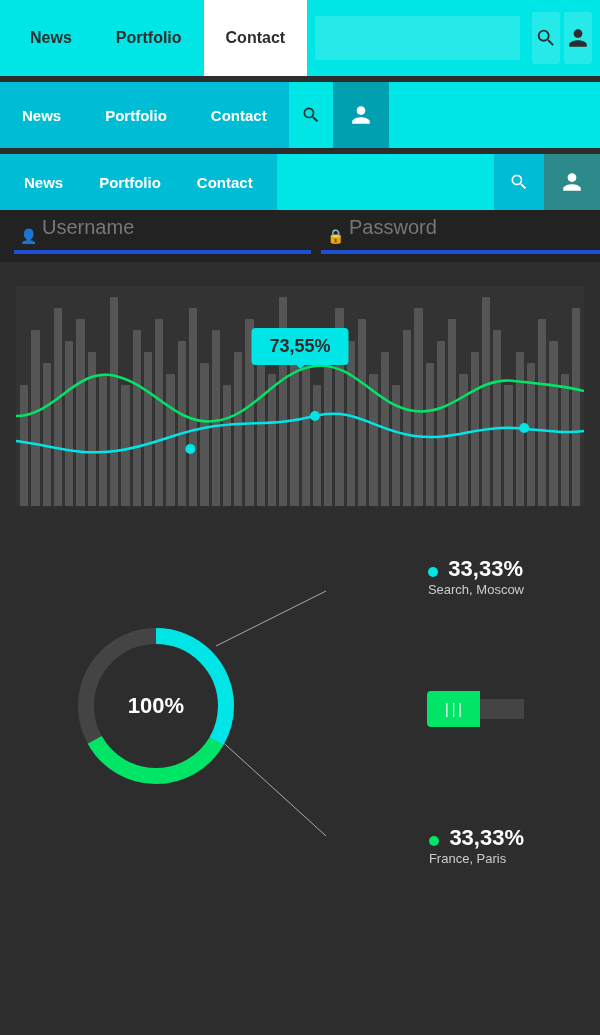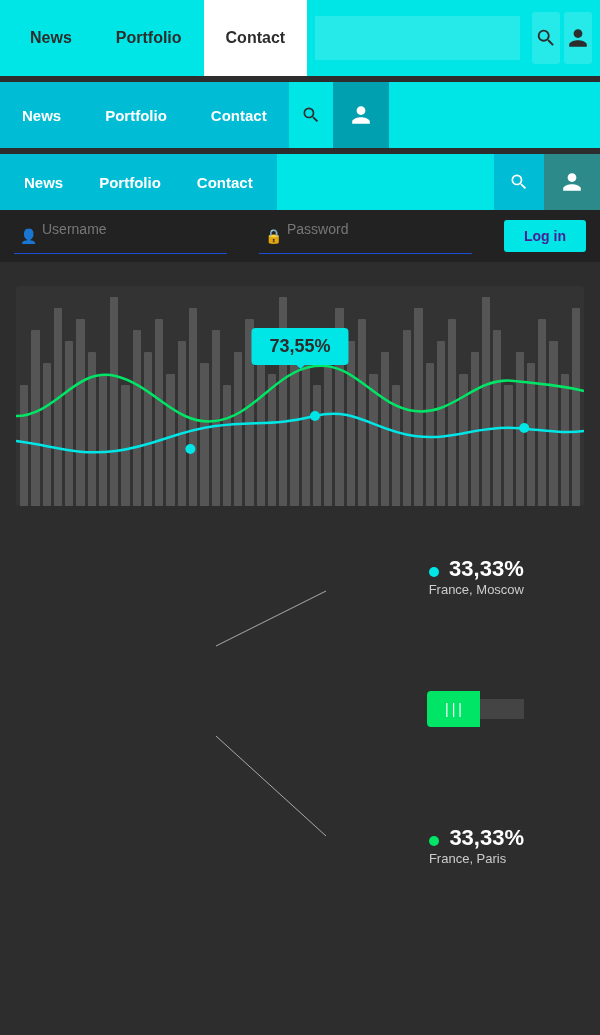--- a/index.html
+++ b/index.html
@@ -193,24 +193,24 @@
       background: #222;
       height: 52px;
       padding: 0 14px;
       gap: 10px;
       margin-top: 0;
     }
     .login-input {
       flex: 1;
       background: transparent;
       border: none;
-      border-bottom: 1px solid #1d4ed8;
+      border-bottom: 4px solid #1d4ed8;
       outline: none;
       color: #aaa;
-      font-size: 14px;
+      font-size: 20px;
       padding: 6px 4px 20px 28px;
       height: 36px;
       position: relative;
     }
     .login-input::placeholder { color: #777; }
     .input-wrapper {
       position: relative;
       flex: 1;
     }
     .input-icon {
@@ -514,27 +514,38 @@
 
 <div class="pie-section">
 
   <svg class="connector-svg" viewBox="0 0 568 340">
 
     <line x1="200" y1="110" x2="310" y2="55" stroke="#aaa" stroke-width="1"></line>
 
     <line x1="200" y1="200" x2="310" y2="300" stroke="#aaa" stroke-width="1"></line>
   </svg>
 
+  <div class="donut-container">
+    <svg width="180" height="180" viewBox="0 0 180 180">
+
+      <circle cx="90" cy="90" r="70" fill="none" stroke="#444" stroke-width="16"></circle>
+
+      <circle cx="90" cy="90" r="70" fill="none" stroke="#00e5e5" stroke-width="16" stroke-dasharray="147 293" stroke-dashoffset="0" transform="rotate(-90 90 90)"></circle>
+
+      <circle cx="90" cy="90" r="70" fill="none" stroke="#00e566" stroke-width="16" stroke-dasharray="147 293" stroke-dashoffset="-147" transform="rotate(-90 90 90)"></circle>
+    </svg>
+    <div class="donut-label">100%</div>
+  </div>
 
   <div class="legend-item legend-top">
     <div>
       <span class="legend-dot" style="background:#00e5e5;"></span>
       <span class="pct">33,33%</span>
     </div>
-    <div class="loc">France, Moscow</div>
+    <div class="loc">Search, Moscow</div>
   </div>
 
   <div class="legend-item legend-bottom">
     <div>
       <span class="legend-dot" style="background:#00e566;"></span>
       <span class="pct">33,33%</span>
     </div>
     <div class="loc">France, Paris</div>
   </div>
 

